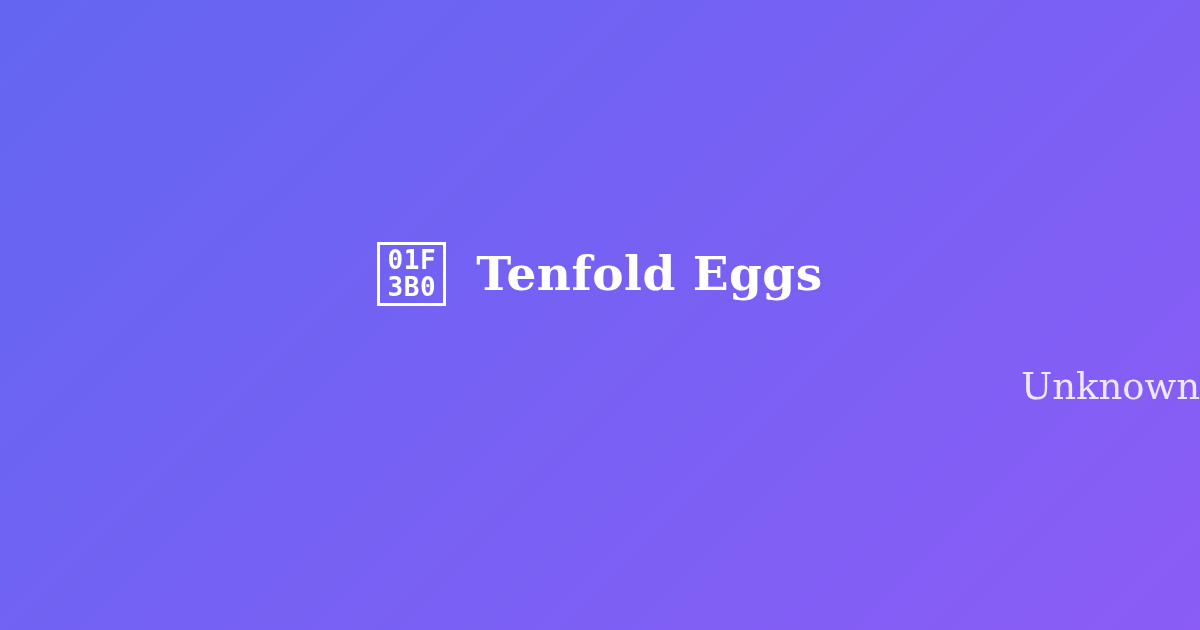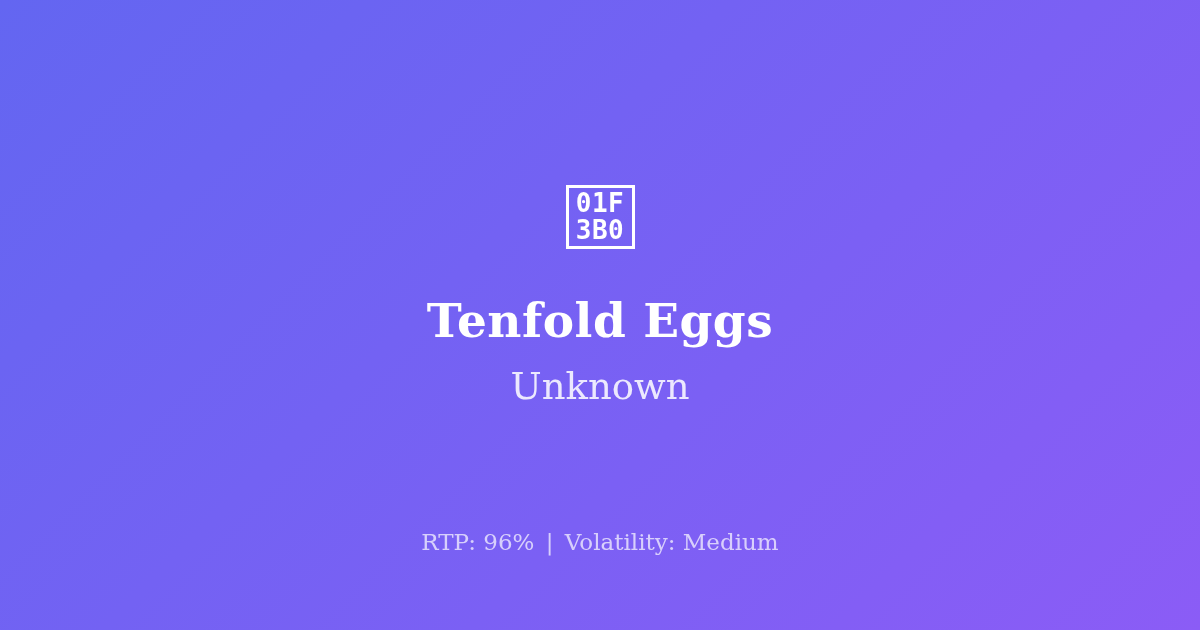--- a/index.html
+++ b/index.html
@@ -34,21 +34,20 @@
     position: absolute;
     left: 0;
     right: 0;
     top: 232px;
     height: 84px;
     display: flex;
     align-items: center;
     justify-content: center;
     gap: 30px;
     white-space: nowrap;
-    flex-direction: column;
   }
 
   
   .tofu-glyph {
     box-sizing: border-box;
     width: 69px;
     height: 64px;
     border: 3px solid #ffffff;
     display: flex;
     flex-direction: column;
@@ -77,21 +76,21 @@
     letter-spacing: 0.5px;
     margin: 0;
   }
 
   
   .provider-name {
     position: absolute;
     left: 0;
     right: 0;
     top: 363px;
-    text-align: center;
+    text-align: right;
     font-family: "DejaVu Serif", "Liberation Serif", serif;
     font-weight: 400;
     font-size: 37px;
     line-height: 48px;
     color: rgba(255, 255, 255, 0.86);
     margin: 0;
   }
 
   
   .meta-footer {
@@ -123,21 +122,14 @@
       <span class="tofu-line">01F</span>
       <span class="tofu-line">3B0</span>
     </span>
 
     <h1 class="game-title">Tenfold Eggs</h1>
 
   </div>
 
   <p class="provider-name">Unknown</p>
 
-  <div class="meta-footer">
-    <span>RTP:</span>
-    <span>96%</span>
-    <span class="meta-sep">|</span>
-    <span>Volatility:</span>
-    <span>Medium</span>
-  </div>
 
 </div>
 
 </body></html>

